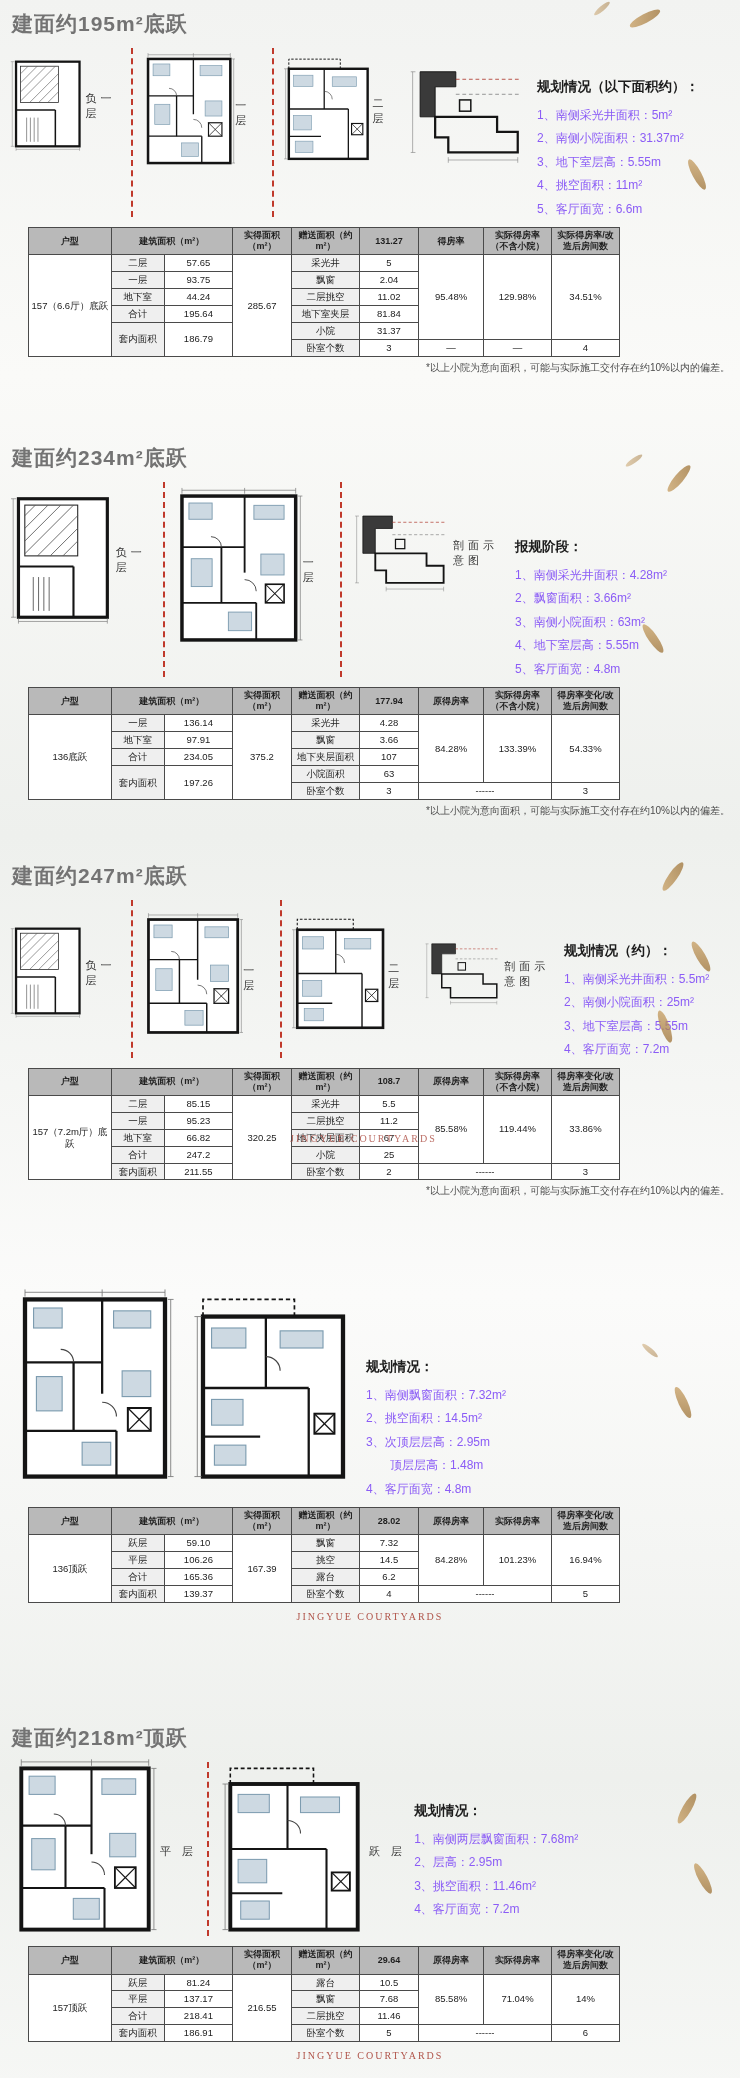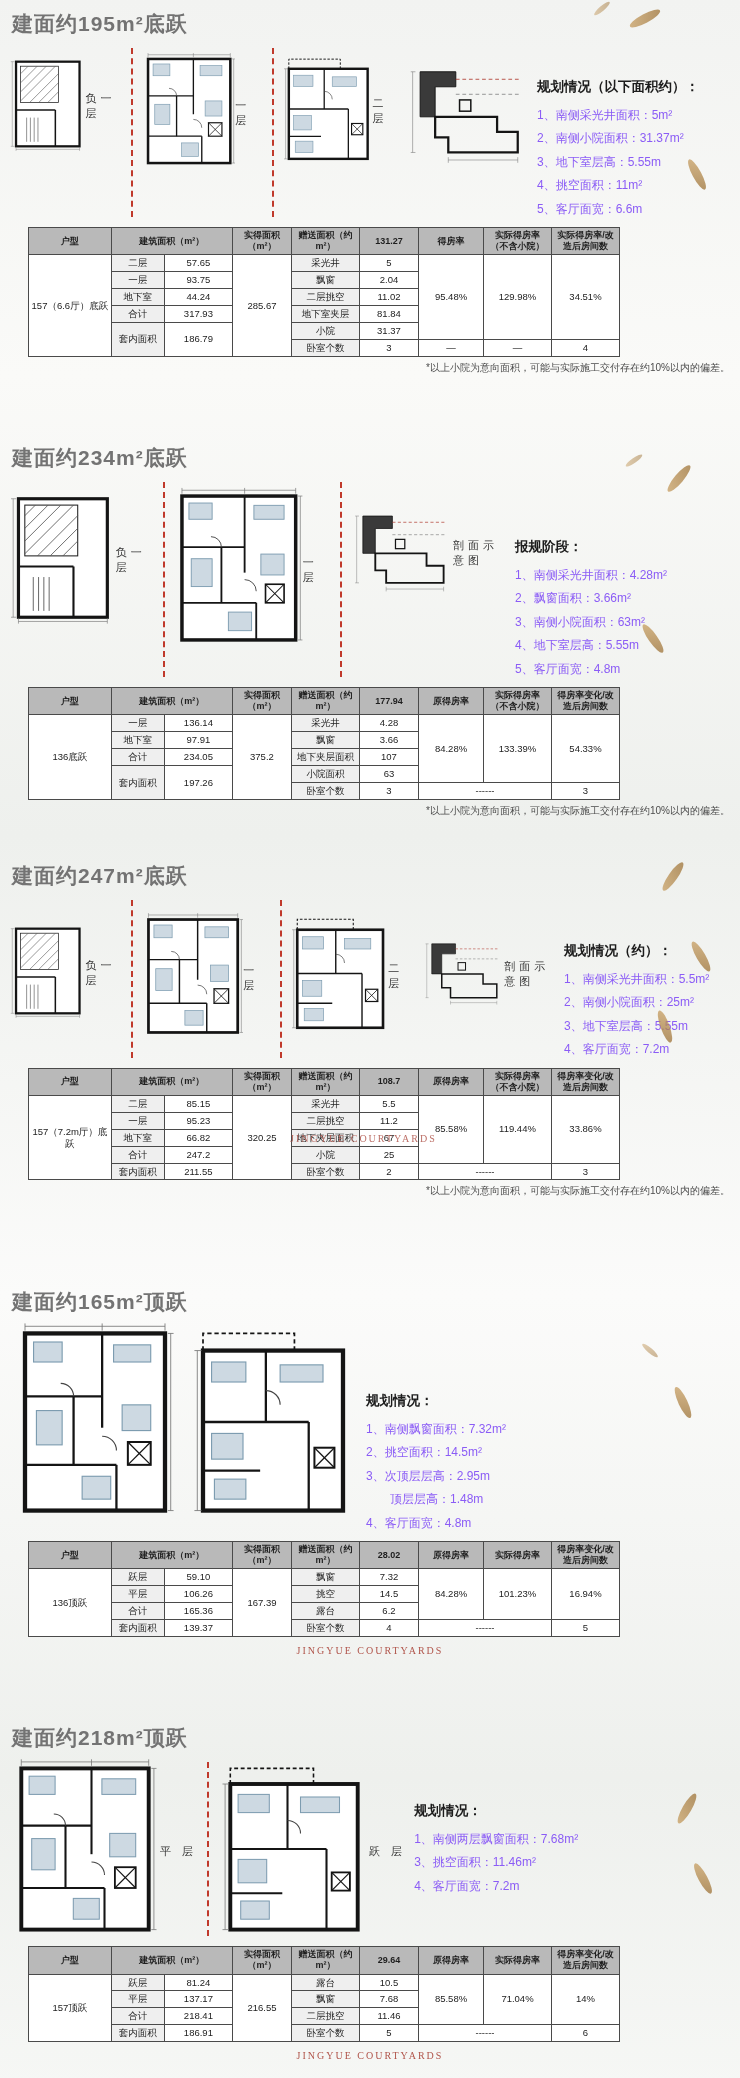--- a/index.html
+++ b/index.html
@@ -234,21 +234,21 @@
         <td>2.04</td>
       </tr>
       <tr>
         <td class="lbl">地下室</td>
         <td>44.24</td>
         <td class="lbl">二层挑空</td>
         <td>11.02</td>
       </tr>
       <tr>
         <td class="lbl">合计</td>
-        <td>317.93</td>
+        <td>195.64</td>
         <td class="lbl">地下室夹层</td>
         <td>81.84</td>
       </tr>
       <tr>
         <td class="lbl" rowspan="2">套内面积</td>
         <td rowspan="2">186.79</td>
         <td class="lbl">小院</td>
         <td>31.37</td>
       </tr>
       <tr>
@@ -472,21 +472,20 @@
     </tbody>
   </table>
   <div class="watermark wm-overlay">JINGYUE COURTYARDS</div>
   </div>
   <div class="footnote">*以上小院为意向面积，可能与实际施工交付存在约10%以内的偏差。</div>
 </div>
 
 <div class="section" style="min-height:430px;">
   <span class="leaf" style="top:120px;right:40px;transform:rotate(65deg);"></span>
   <span class="leaf small" style="top:70px;right:80px;transform:rotate(40deg);"></span>
-  <div class="sec-title">建面约165m²顶跃</div>
   <div class="plans-row">
     <div class="plan">
       <svg width="170" height="200">
           <use href="#plan-b"></use>
         </svg>
     </div>
     <div class="plan">
       <svg width="170" height="200">
           <use href="#plan-c"></use>
         </svg>
@@ -577,20 +576,21 @@
     <div class="sep"></div>
     <div class="plan">
       <svg width="150" height="182">
           <use href="#plan-c"></use>
         </svg>
       <div class="plan-label">跃 层</div>
     </div>
     <div class="planning" style="margin-top:44px;">
       <h4>规划情况：</h4>
       <div>1、南侧两层飘窗面积：7.68m²</div>
+      <div>2、层高：2.95m</div>
       <div>3、挑空面积：11.46m²</div>
       <div>4、客厅面宽：7.2m</div>
     </div>
   </div>
   <div class="tbl-wrap">
   <table class="spec-table">
     <colgroup>
           <col style="width:14%">
           <col style="width:9%">
           <col style="width:11.5%">

